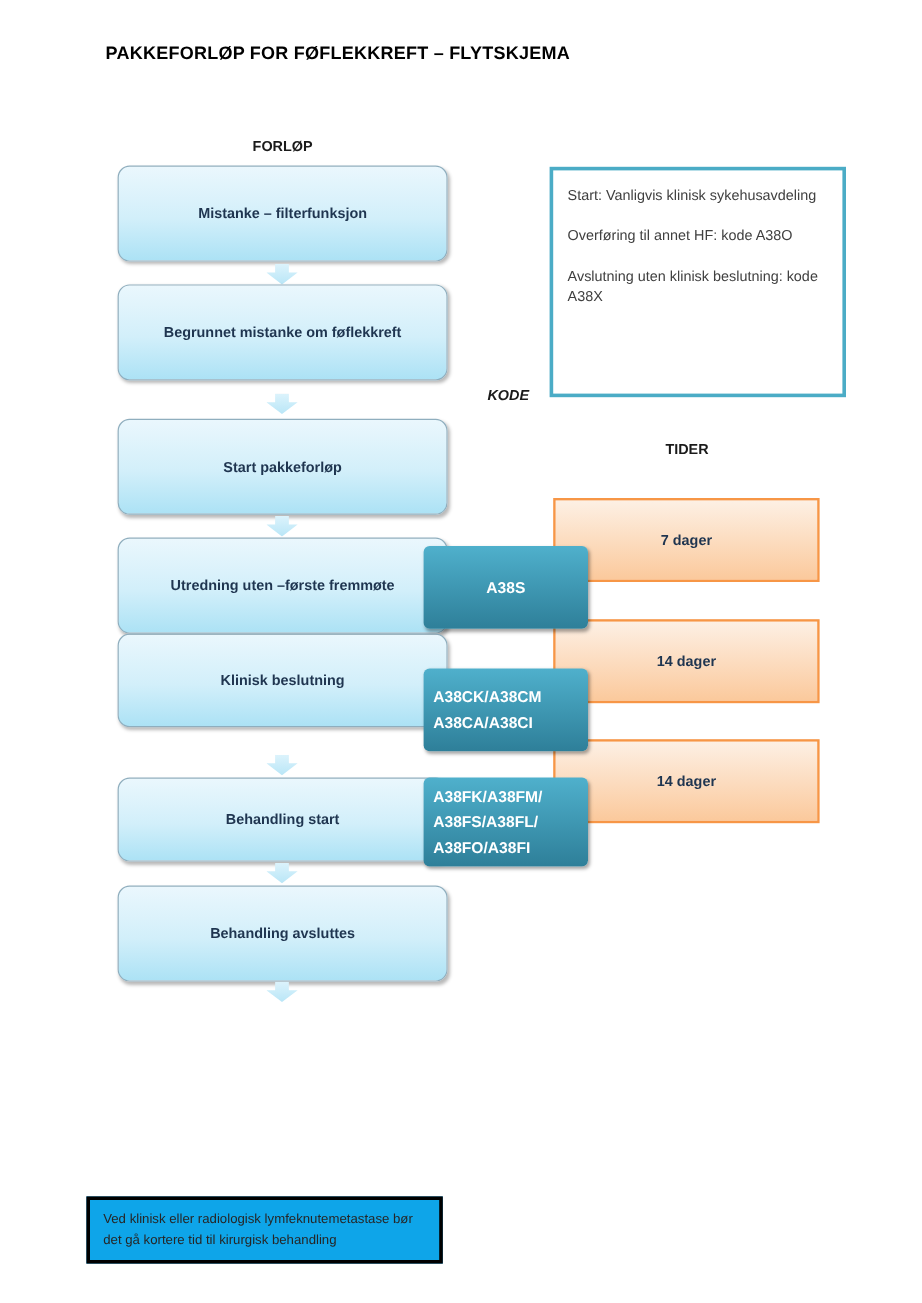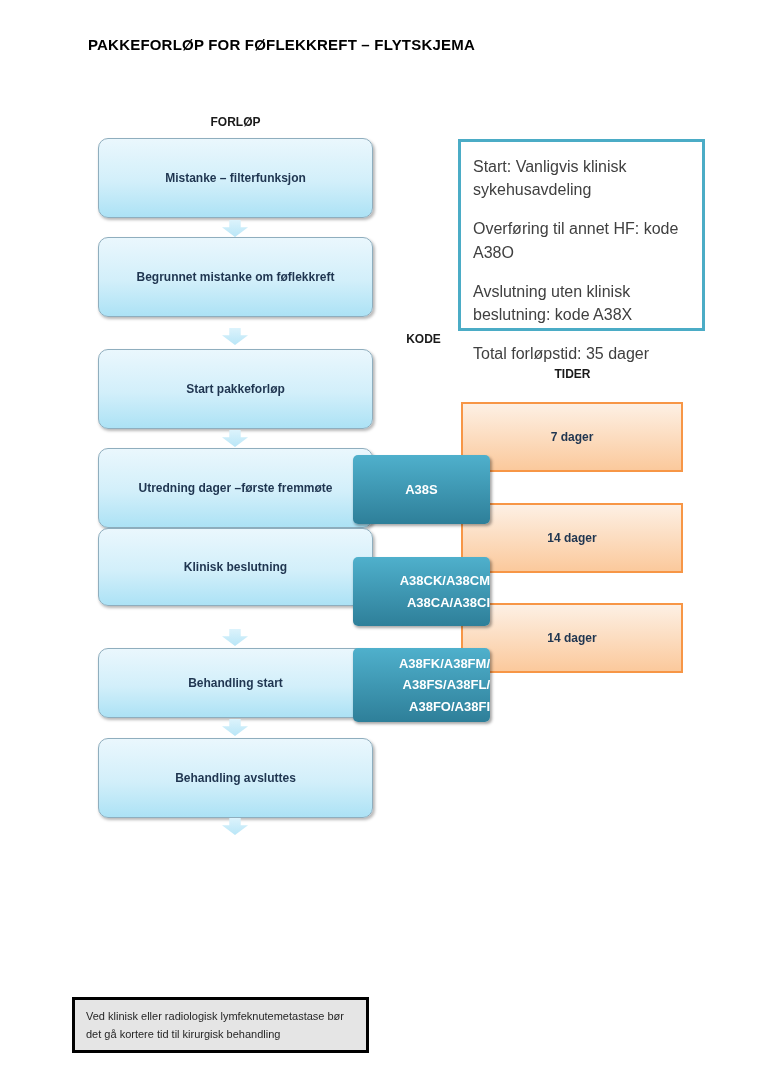--- a/index.html
+++ b/index.html
@@ -16,21 +16,21 @@
   }
   .title{
     position:absolute; left:88px; top:36px;
     font-size:15px; font-weight:bold; color:#000; letter-spacing:0.2px;
   }
   .col-label{
     position:absolute; font-size:12px; font-weight:bold; color:var(--label-text);
     text-align:center;
   }
   .col-label.forlop{ left:98px; top:115px; width:275px; }
-  .col-label.kode{ left:355px; top:332px; width:137px; }
+  .col-label.kode{ left:355px; top:322px; width:137px;font-style:italic; }
   .col-label.tider{ left:461px; top:367px; width:223px; }
 
   .flow-box{
     position:absolute; left:98px; width:275px; box-sizing:border-box;
     background:linear-gradient(180deg, var(--flow-fill-top) 0%, #D2EFFA 55%, var(--flow-fill-bottom) 100%);
     border:1px solid var(--flow-border); border-radius:10px;
     box-shadow:1.5px 2px 3px rgba(0,0,0,0.28);
     display:flex; align-items:center; justify-content:center;
     text-align:center; white-space:pre-line;
     font-size:12px; font-weight:bold; color:var(--box-text);
@@ -52,65 +52,65 @@
 
   .code-box{
     position:absolute; left:353px; width:137px; box-sizing:border-box;
     background:linear-gradient(180deg, var(--code-fill-top) 0%, var(--code-fill-bottom) 100%);
     border-radius:5px; box-shadow:1.5px 2px 3px rgba(0,0,0,0.35);
     color:#ffffff; font-size:13px; font-weight:bold; line-height:1.65;
     display:flex; flex-direction:column; justify-content:center;
     white-space:pre-line; z-index:3;
   }
   .code-box.center{ text-align:center; }
-  .code-box.left{ text-align:right; padding-left:8px; }
+  .code-box.left{ text-align:left; padding-left:8px; }
   .c1{top:359px; height:69px;} .c2{top:455px; height:69px;}
   .c3{top:557px; height:69px;} .c4{top:648px; height:74px;}
 
   .time-box{
     position:absolute; left:461px; width:222px; height:70px; box-sizing:border-box;
     background:linear-gradient(180deg, var(--time-fill-top) 0%, var(--time-fill-bottom) 100%);
     border:2px solid var(--time-border);
     display:flex; align-items:center; justify-content:center;
-    font-size:12px; font-weight:bold; color:var(--box-text); z-index:1;
+    font-size:12px; font-weight:bold; color:var(--box-text); z-index:1;margin-top:13px;
   }
   .t1{top:402px;} .t2{top:503px;} .t3{top:603px;}
 
   .info-box{
     position:absolute; left:458px; top:139px; width:247px; height:192px;
     box-sizing:border-box; border:3px solid var(--info-border); background:#fff;
     padding:13px 12px 0 12px; z-index:2;
   }
   .info-box p{
-    margin:0 0 16px 0; font-size:16px; line-height:1.45; color:#404040; font-weight:normal;
+    margin:0 0 16px 0; font-size:12px; line-height:1.45; color:#404040; font-weight:normal;
   }
   .note-box{
     position:absolute; left:72px; top:997px; width:297px; height:56px;
-    box-sizing:border-box; border:3px solid var(--note-border); background:#e5e5e5;
+    box-sizing:border-box; border:3px solid var(--note-border); background:#0ea5e9;
     padding:7px 11px; font-size:11px; line-height:1.65; color:#262626;
   }
 </style>
 </head>
 <body>
 
 <div class="page">
 
   <div class="title">PAKKEFORLØP FOR FØFLEKKREFT – FLYTSKJEMA</div>
 
   <div class="col-label forlop">FORLØP</div>
   <div class="col-label kode">KODE</div>
   <div class="col-label tider">TIDER</div>
 
   <div class="flow-box s1">Mistanke – filterfunksjon</div>
   <div class="flow-arrow a1"></div>
   <div class="flow-box s2">Begrunnet mistanke om føflekkreft</div>
   <div class="flow-arrow a2"></div>
   <div class="flow-box s3">Start pakkeforløp</div>
   <div class="flow-arrow a3"></div>
-  <div class="flow-box s4">Utredning dager –første fremmøte</div>
+  <div class="flow-box s4">Utredning uten –første fremmøte</div>
   <div class="flow-arrow a4"></div>
   <div class="flow-box s5">Klinisk beslutning</div>
   <div class="flow-arrow a5"></div>
   <div class="flow-box s6">Behandling start</div>
   <div class="flow-arrow a6"></div>
   <div class="flow-box s7">Behandling avsluttes</div>
   <div class="flow-arrow a7"></div>
 
   <div class="code-box center c2">A38S</div>
   <div class="code-box left c3">A38CK/A38CM
@@ -120,18 +120,17 @@
 A38FO/A38FI</div>
 
   <div class="time-box t1">7 dager</div>
   <div class="time-box t2">14 dager</div>
   <div class="time-box t3">14 dager</div>
 
   <div class="info-box">
     <p>Start: Vanligvis klinisk sykehusavdeling</p>
     <p>Overføring til annet HF: kode A38O</p>
     <p>Avslutning uten klinisk beslutning: kode A38X</p>
-    <p>Total forløpstid: 35 dager</p>
   </div>
 
   <div class="note-box">Ved klinisk eller radiologisk lymfeknutemetastase bør det gå kortere tid til kirurgisk behandling</div>
 
 </div>
 
 </body></html>

